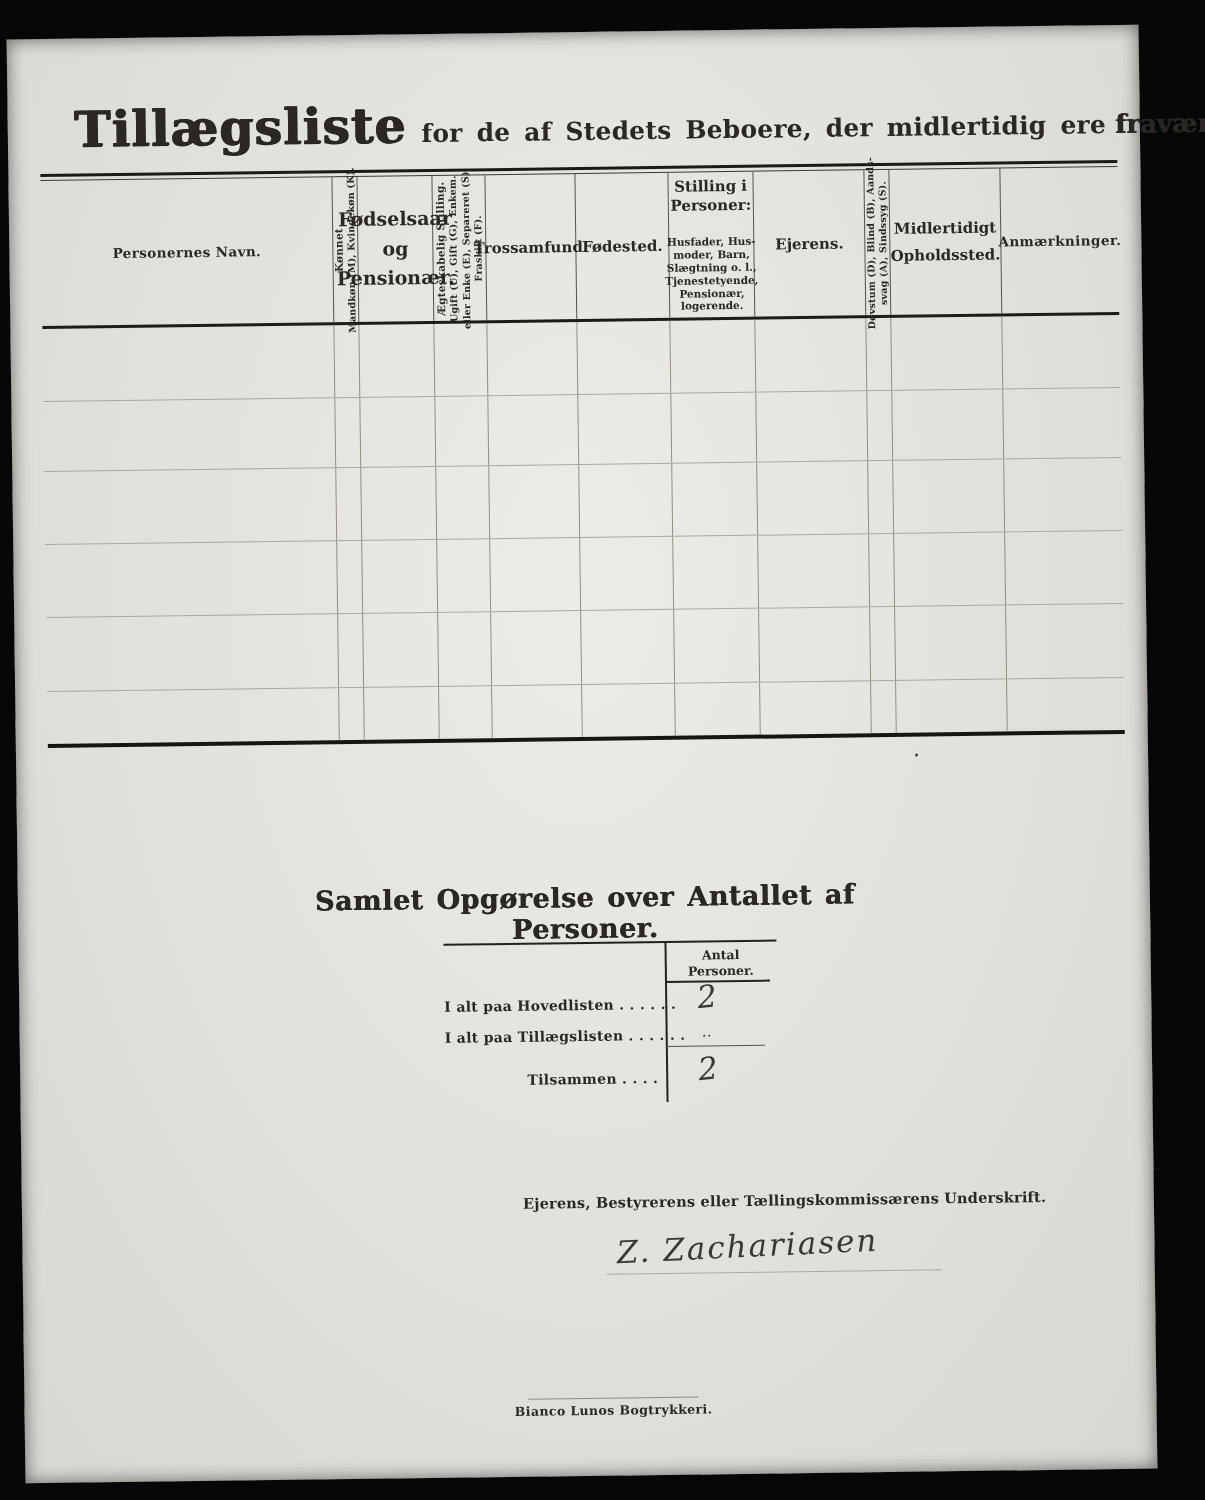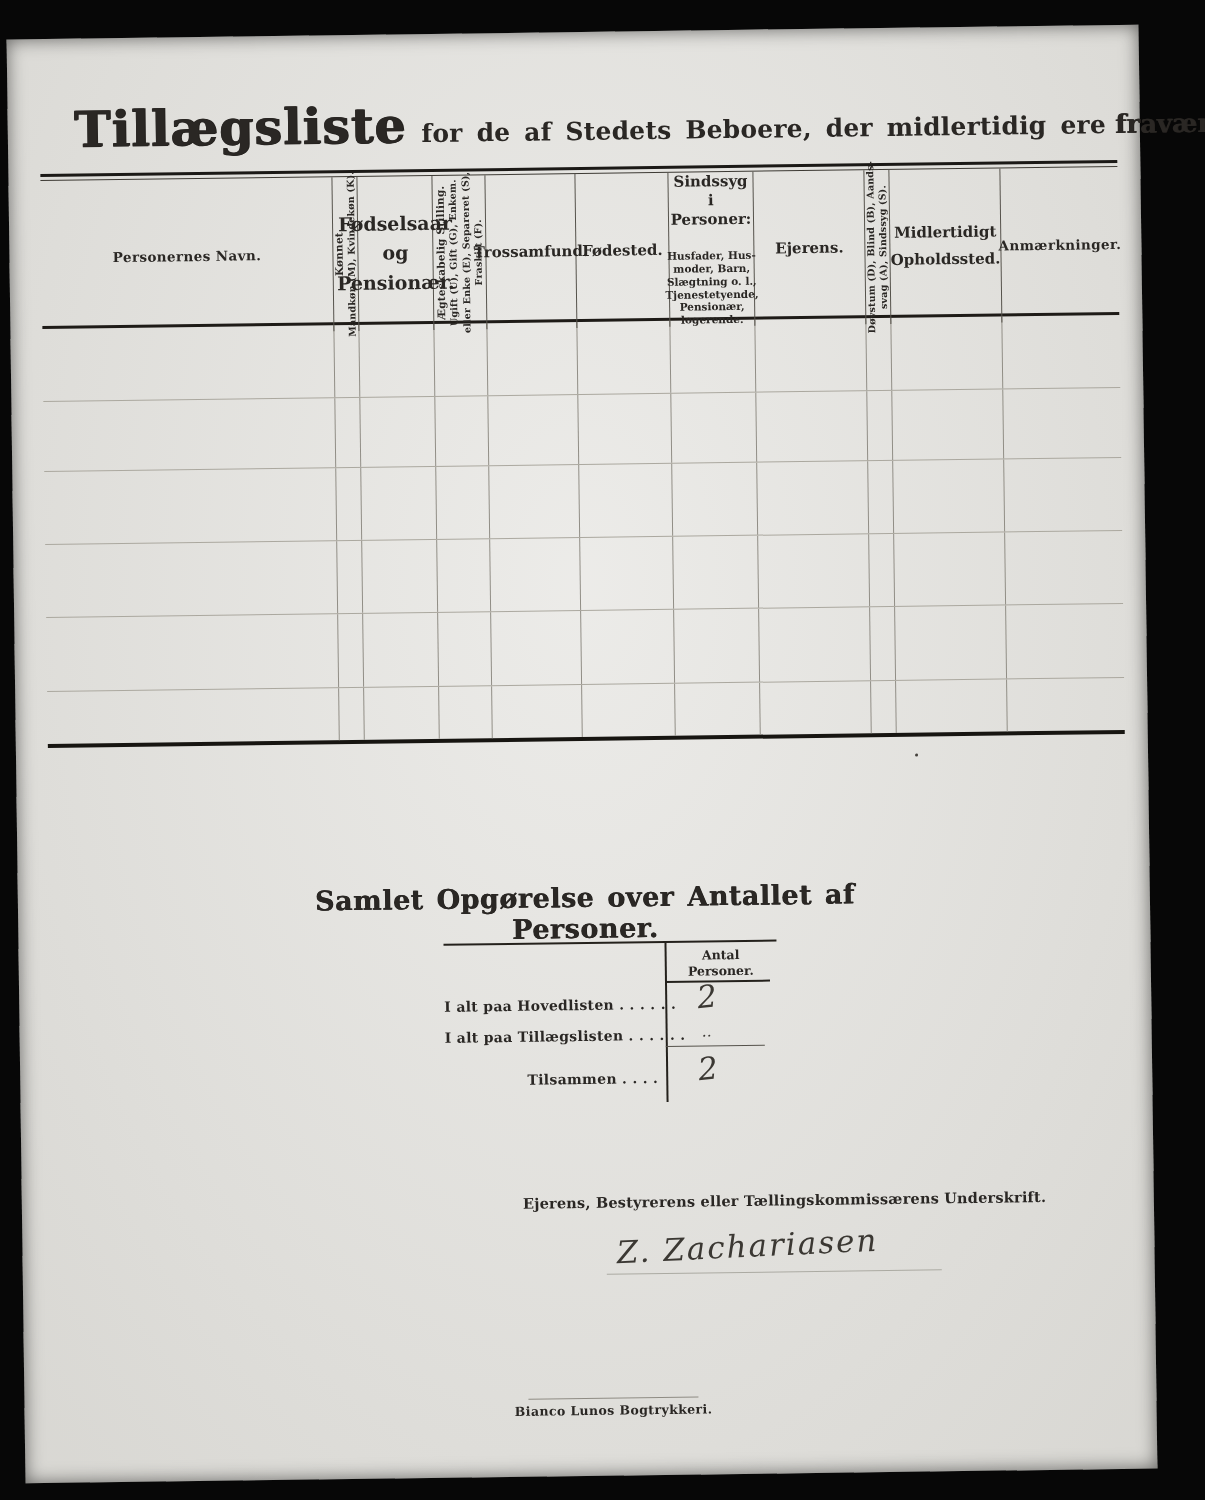--- a/index.html
+++ b/index.html
@@ -146,21 +146,21 @@
       <div class="hcell">
         <span class="hlabel f15">Trossamfund.</span>
       </div>
 
       <div class="hcell">
         <span class="hlabel f15">Fødested.</span>
       </div>
 
       <div class="hcell">
         <div class="fam-head">
-          <span>Sindssyg i</span>
+          <span>Stilling i</span>
           <span>Personer:</span>
         </div>
         <div class="fam-sub">
           <span>Husfader, Hus-</span>
           <span>moder, Barn,</span>
           <span>Slægtning o. l.,</span>
           <span>Tjenestetyende,</span>
           <span>Pensionær,</span>
           <span>logerende.</span>
         </div>

